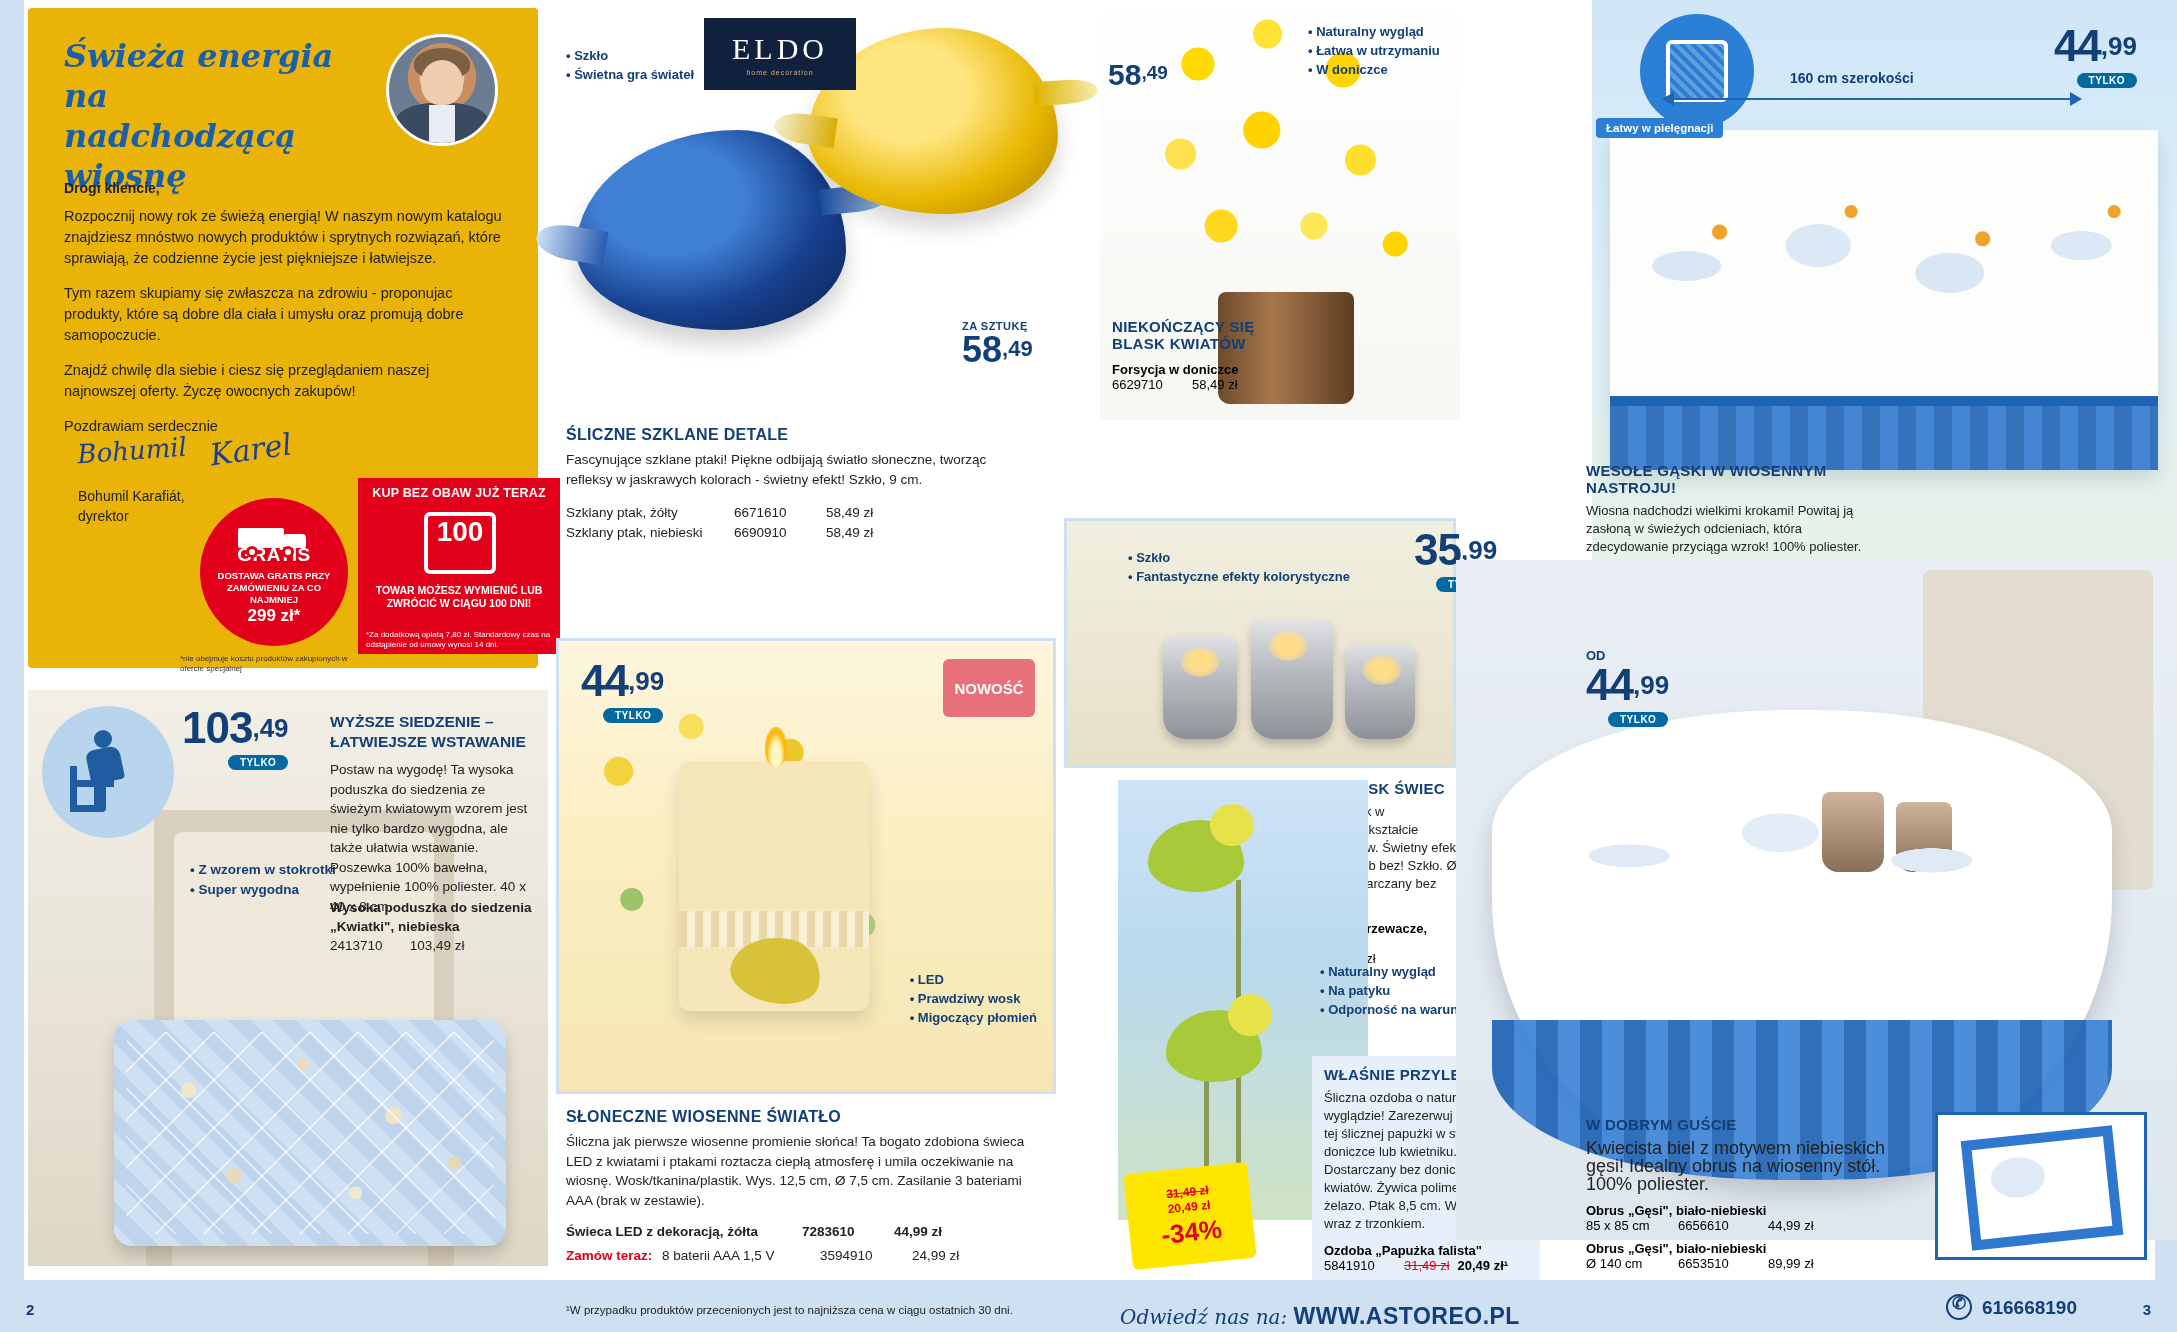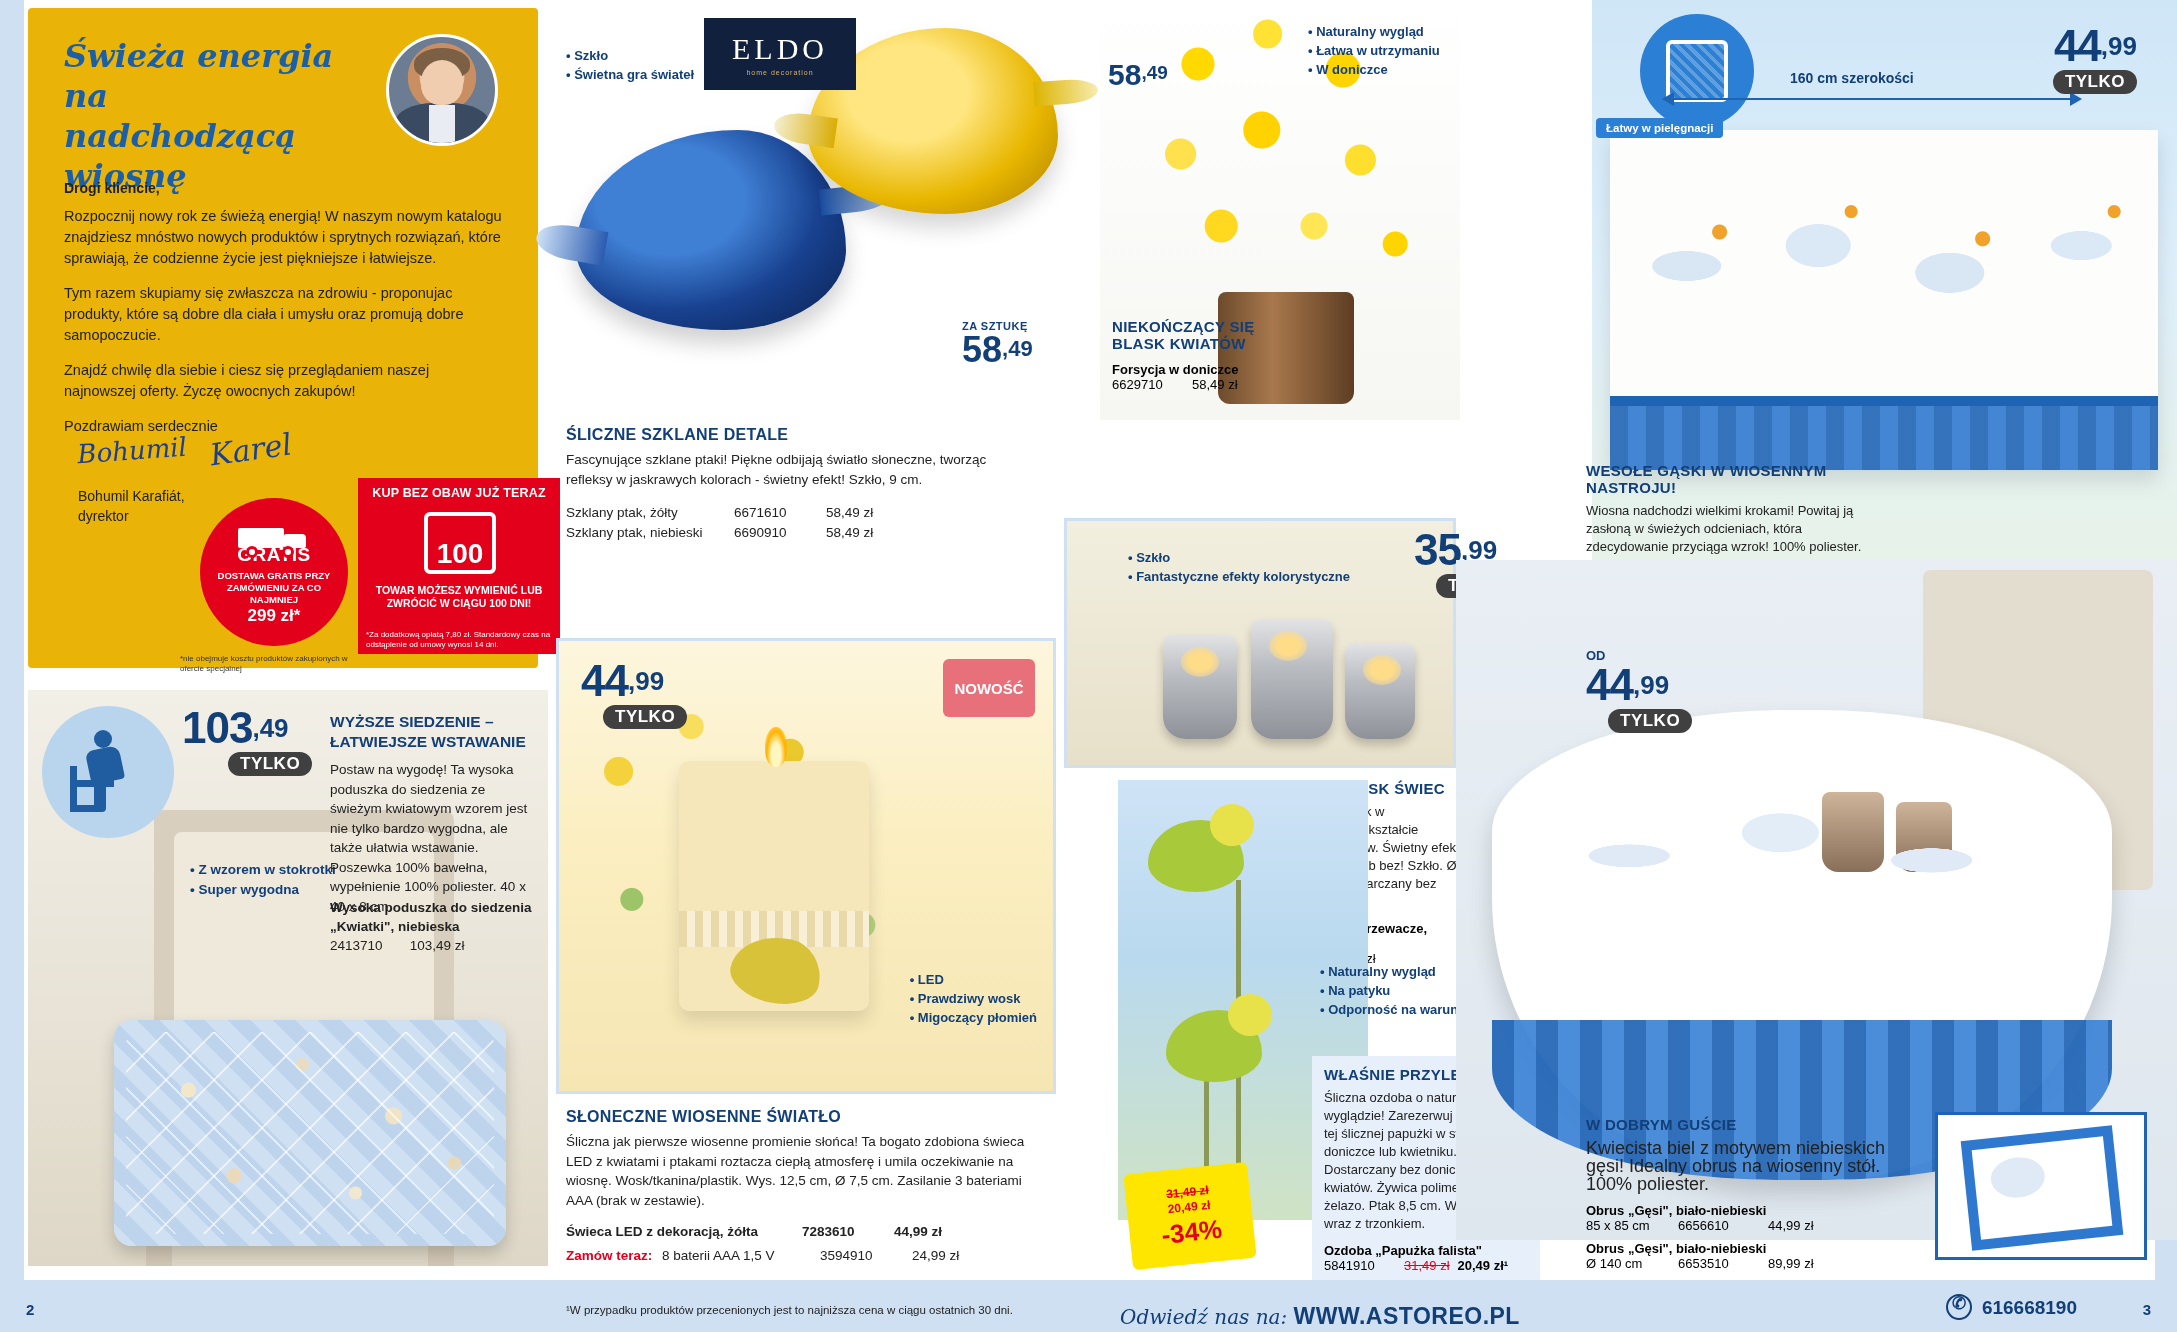--- a/index.html
+++ b/index.html
@@ -60,21 +60,21 @@
   .truck .w1, .truck .w2 { position:absolute; bottom:-4px; width:12px; height:12px; border-radius:50%; background:#fff; border:3px solid #e2001a;}
   .truck .w1 { left:8px; } .truck .w2 { left:44px; }
   .gratis-txt { font-size: 19px; font-weight:bold; letter-spacing:.5px; margin-top:4px;}
   .gratis-sub { font-size: 9.5px; line-height: 12px; text-align:center; width: 120px; margin-top:4px; font-weight:bold;}
   .gratis-299 { font-size: 17px; font-weight:bold; }
   .foot-note1 { position:absolute; left:152px; top:646px; width:180px; font-size:8px; color:#333; line-height:10px;}
 
   .kup-box { position:absolute; left: 330px; top: 470px; width: 202px; height: 176px; background:#e2001a; color:#fff; }
   .kup-title { font-size: 12.5px; font-weight:bold; text-align:center; padding-top:8px; letter-spacing:.2px;}
   .kup-icon { position:absolute; left: 66px; top: 34px; width: 72px; height: 62px; border:4px solid #fff; border-radius:6px;
-    display:flex; align-items:flex-end; justify-content:center; font-size: 28px; font-weight:bold;}
+    display:flex; align-items:flex-start; justify-content:center; font-size: 28px; font-weight:bold;}
   .kup-sub { position:absolute; left: 12px; top: 106px; width: 178px; font-size: 10.5px; font-weight:bold;
     text-align:center; line-height: 13px;}
   .kup-note { position:absolute; left: 8px; top: 152px; width: 190px; font-size: 8px; line-height:10px; color:#fff;}
 
   
   .cushion-photo { left: 28px; top: 690px; width: 520px; height: 576px; overflow:hidden; }
   .room-bg { position:absolute; inset:0; background:linear-gradient(180deg,#f2efe7 0%, #e8e3d6 55%, #ded7c7 100%); }
   .chair-back { position:absolute; left: 126px; top: 120px; width: 300px; height: 250px; background:#d9cfbe; border-radius: 10px 10px 0 0;}
   .chair-back:before{content:"";position:absolute;left:20px;top:22px;width:260px;height:208px;background:#efe9dc;border-radius:8px;}
   .chair-leg1{position:absolute;left:118px;top:330px;width:26px;height:250px;background:#d3c8b6;}
@@ -99,21 +99,21 @@
   .pictogram { position:absolute; left: 26px; top: 24px; width: 80px; height: 84px; }
   .pic-person{position:absolute;left:26px;top:0;width:18px;height:18px;border-radius:50%;background:#1f5da0;}
   .pic-body{position:absolute;left:20px;top:18px;width:34px;height:34px;background:#1f5da0;border-radius:8px 10px 4px 4px;transform:rotate(-12deg);}
   .pic-leg{position:absolute;left:26px;top:48px;width:12px;height:34px;background:#1f5da0;border-radius:4px;}
   .pic-chair{position:absolute;left:2px;top:36px;width:30px;height:46px;border-left:7px solid #1f5da0;border-bottom:7px solid #1f5da0;}
   .pic-seat{position:absolute;left:2px;top:50px;width:44px;height:7px;background:#1f5da0;}
 
   .price-10349 { position:absolute; left: 182px; top: 706px; }
   .p-big { font-size: 44px; font-weight:bold; color:#123f77; line-height:44px; letter-spacing:-1px;}
   .p-cents { font-size: 26px; font-weight:bold; color:#123f77; vertical-align: super;}
-  .tylko-pill { display:inline-block; background:#404040; color:#fff; font-size: 17px; font-weight:bold;
+  .tylko-pill { display:inline-block; background:#0369a1; color:#fff; font-size: 10px; font-weight:bold;
     padding: 2px 12px; border-radius: 12px; letter-spacing: .5px; }
   .bullets { position:absolute; left: 190px; top: 860px; font-size: 13.5px; line-height: 20px; color:#123f77; font-weight:bold;}
   .bullets li { list-style: none; }
   .bullets li:before { content:"• "; }
 
   .cush-txt { position:absolute; left: 330px; top: 712px; width: 210px; font-size: 13.5px; line-height:19px; color:#222;}
   .cush-head { font-weight:bold; color:#123f77; font-size:15.5px; line-height:20px; margin-bottom:8px; text-transform:uppercase;}
   .cush-art { position:absolute; left: 330px; top: 898px; width: 220px; font-size: 13.5px; line-height:19px; color:#222;}
 
   

